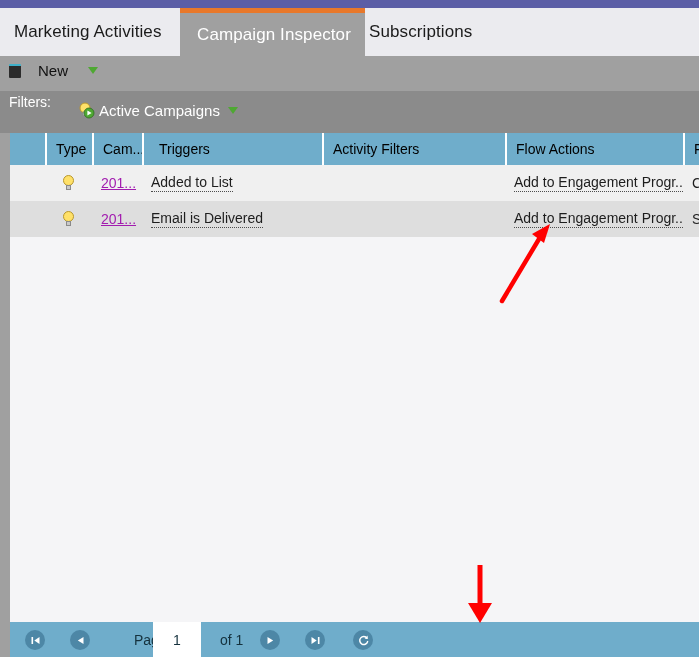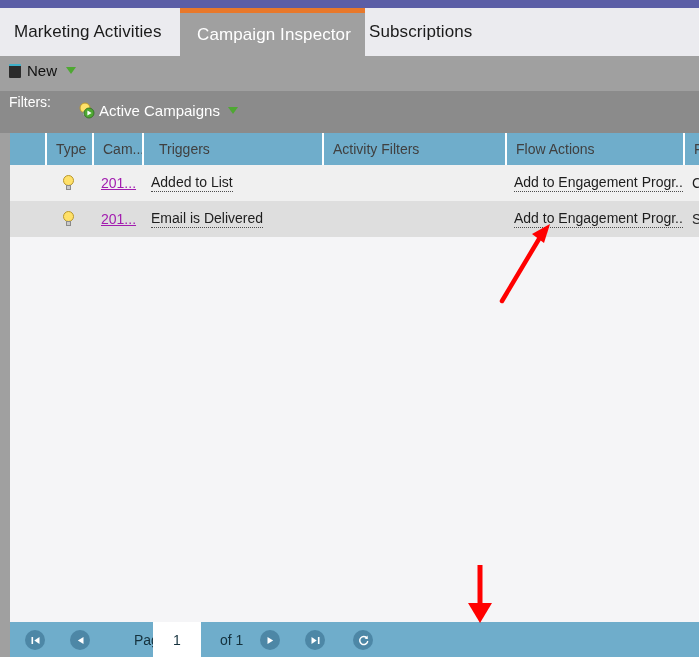--- a/index.html
+++ b/index.html
@@ -70,21 +70,21 @@
     left: 0; top: 56px;
     width: 699px;
     height: 35px;
     background: #a0a0a0;
   }
   .new-btn {
     position: absolute;
     left: 9px; top: 6px;
     display: flex;
     align-items: center;
-    gap: 5px;
+    gap: 16px;
     cursor: pointer;
   }
   .cube-icon {
     position: relative;
     width: 13px; height: 15px;
   }
   .cube-icon .body {
     position: absolute;
     left: 0; top: 3px;
     width: 12px; height: 12px;
@@ -162,21 +162,21 @@
   }
   .hcell {
     position: absolute;
     top: 0;
     height: 32px;
     box-sizing: border-box;
     display: flex;
     align-items: center;
     padding-left: 9px;
     font-size: 14px;
-    color: #404040;
+    color: #000000;
     white-space: nowrap;
     overflow: hidden;
     border-left: 2px solid #ffffff;
     cursor: pointer;
   }
   .hcell.first { border-left: none; }
 
   .row {
     position: absolute;
     left: 0;

